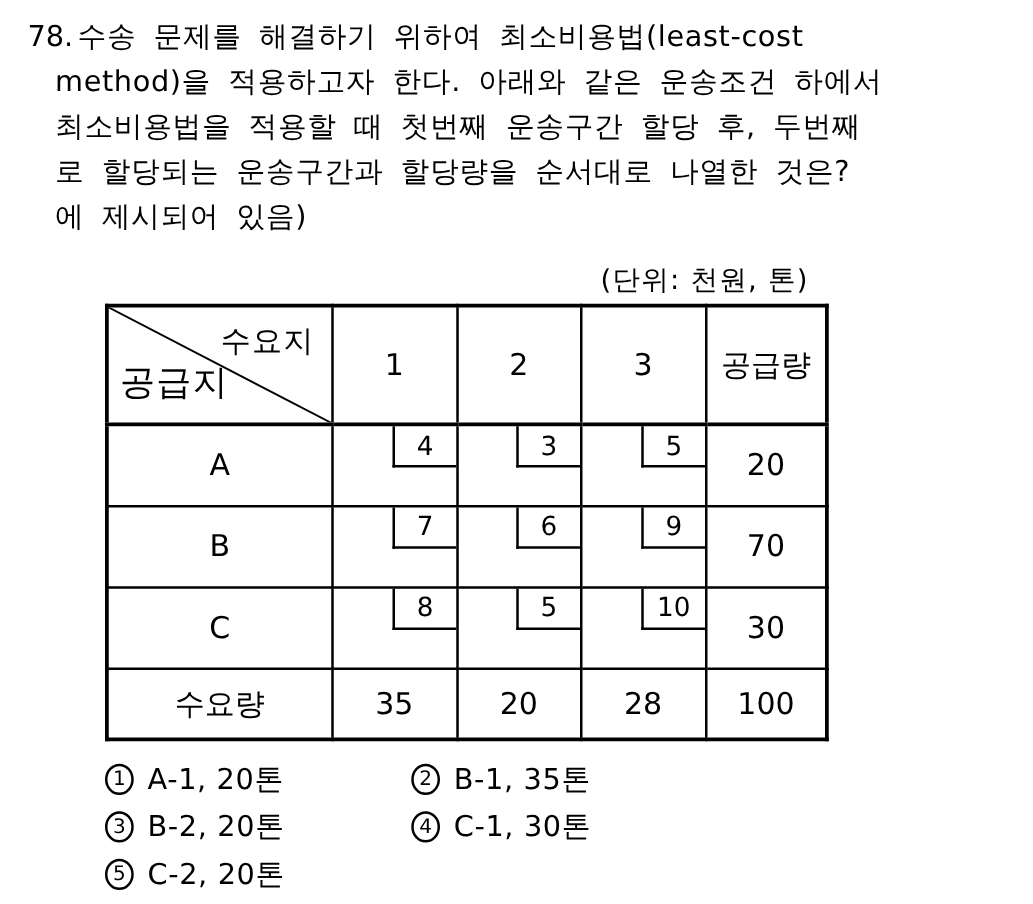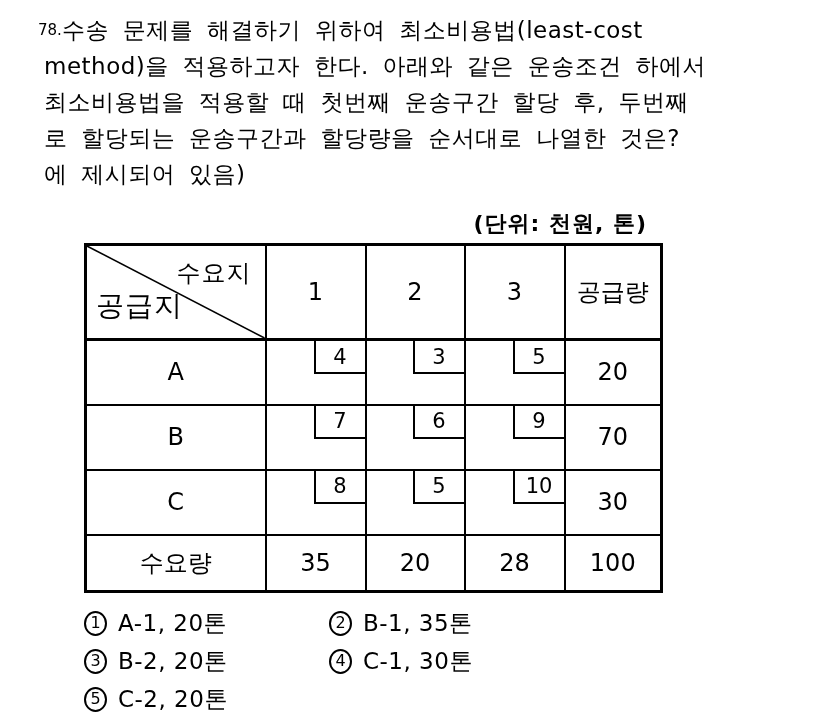--- a/index.html
+++ b/index.html
@@ -8,36 +8,36 @@
     width: 826px; height: 723px;
     position: relative;
     color: #000;
     font-family: "DejaVu Sans", "Liberation Sans", sans-serif;
     overflow: hidden;
   }
 
   
   .question { position: absolute; left: 22px; top: 8px; width: 782px; }
   .q-num {
-    position: absolute; left: 16px; top: 4px;
-    font-size: 15px; line-height: 36px;
+    position: absolute; left: 0; top: 4px;
+    font-size: 23px; line-height: 36px;
   }
   .q-lines { margin-left: 10px; padding-top: 4px; }
   .q-line {
     font-size: 23px; line-height: 36px;
     letter-spacing: 0.5px; word-spacing: 6px;
     white-space: nowrap;
     margin-left: 12px;
   }
   .q-line.first { padding-left: 18px; }
 
   
   .unit-label {
     position: absolute; top: 209px; right: 179px;
-    font-size: 22px; font-weight: bold; letter-spacing: 1px;
+    font-size: 22px; font-weight: normal; letter-spacing: 1px;
   }
 
   
   table.t {
     position: absolute; left: 84px; top: 243px;
     border-collapse: collapse;
     table-layout: fixed;
     border: 3px solid #000;
   }
   table.t td {

